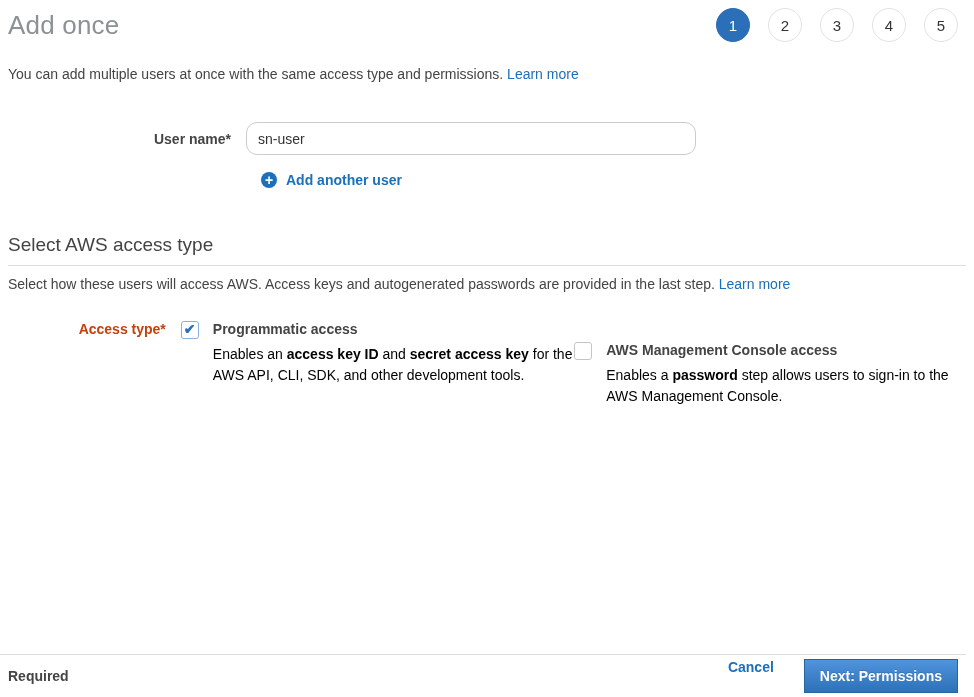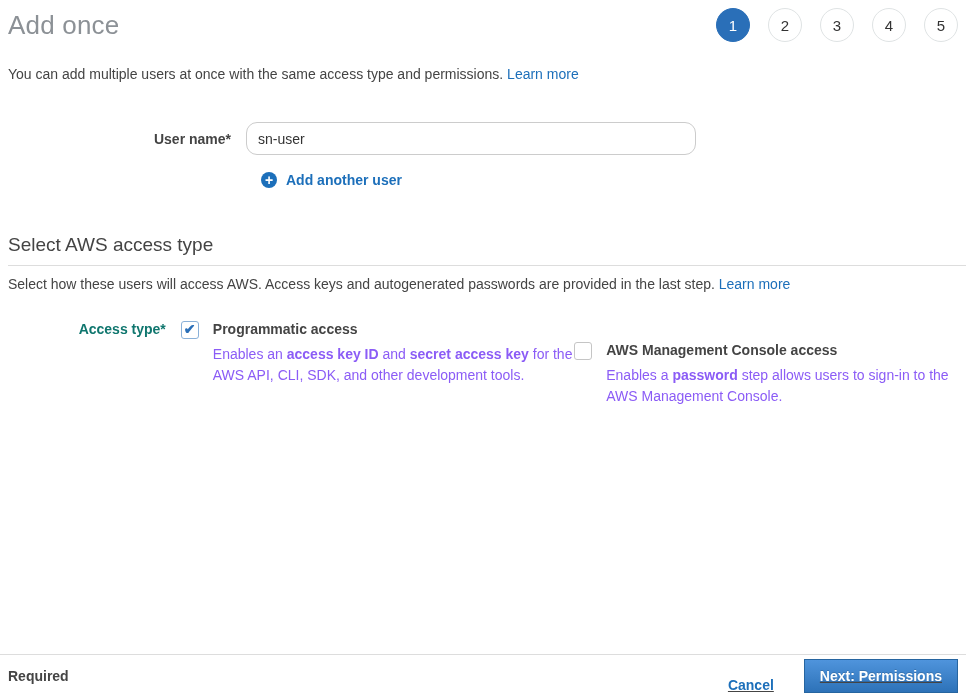--- a/index.html
+++ b/index.html
@@ -43,45 +43,45 @@
   .add-another-row { margin-left: 253px; margin-top: 17px; display: flex; align-items: center; gap: 9px; cursor: pointer; }
   .plus-icon {
     width: 16px; height: 16px; border-radius: 50%; background: #1c6fba;
     color: #fff; display: flex; align-items: center; justify-content: center;
     font-size: 14px; font-weight: bold; line-height: 1; padding-bottom: 1px;
   }
   .add-another-label { color: #1c6fba; font-weight: bold; }
 
   
   .access-row { display: flex; margin-top: 29px; }
-  .access-label { width: 238px; text-align: right; font-weight: bold; padding-right: 15px; color: #0f766e; }
+  .access-label { width: 238px; text-align: right; font-weight: bold; padding-right: 15px; color: #c2410c; }
   .options-col { display: flex; flex-direction: row; }
   .option-group { display: flex; gap: 14px; }
   .option-group + .option-group { margin-top: 21px; }
   .checkbox {
     width: 18px; height: 18px; border: 1px solid #c5c5c5; border-radius: 3px;
     background: #fff; flex-shrink: 0; position: relative; margin-top: 0; cursor: pointer;
   }
   .checkbox.checked { border-color: #8ab1d9; }
   .checkbox.checked::after {
     content: "\2714"; position: absolute; left: 2px; top: -1px;
     color: #2a6fb8; font-size: 14px; font-weight: bold;
   }
   .option-title { font-weight: bold; color: #444; }
-  .option-desc { margin-top: 7px; max-width: 524px; color: #8b5cf6; line-height: 21px; }
+  .option-desc { margin-top: 7px; max-width: 524px; color: #000000; line-height: 21px; }
 
   
   .footer {
     position: absolute; left: 0; right: 8px; top: 654px; height: 43px;
     border-top: 1px solid #ddd; background: #fff;
     display: flex; align-items: center; justify-content: space-between;
     padding: 0 8px;
   }
   .required-label { font-weight: bold; color: #444; }
-  .footer-actions { display: flex; align-items: flex-end; gap: 30px; text-decoration: underline; }
+  .footer-actions { display: flex; align-items: flex-start; gap: 30px; }
   .cancel-link { color: #1c6fba; font-weight: bold; }
   .next-button {
     background: linear-gradient(#4f94dc, #2d72b8);
     border: 1px solid #2665a0; border-radius: 0;
     color: #fff; font-weight: bold; font-size: 14px;
     padding: 8px 15px; font-family: inherit; cursor: pointer;
     text-shadow: 0 -1px 0 rgba(0,0,0,0.15);
   }
 </style>
 </head>

